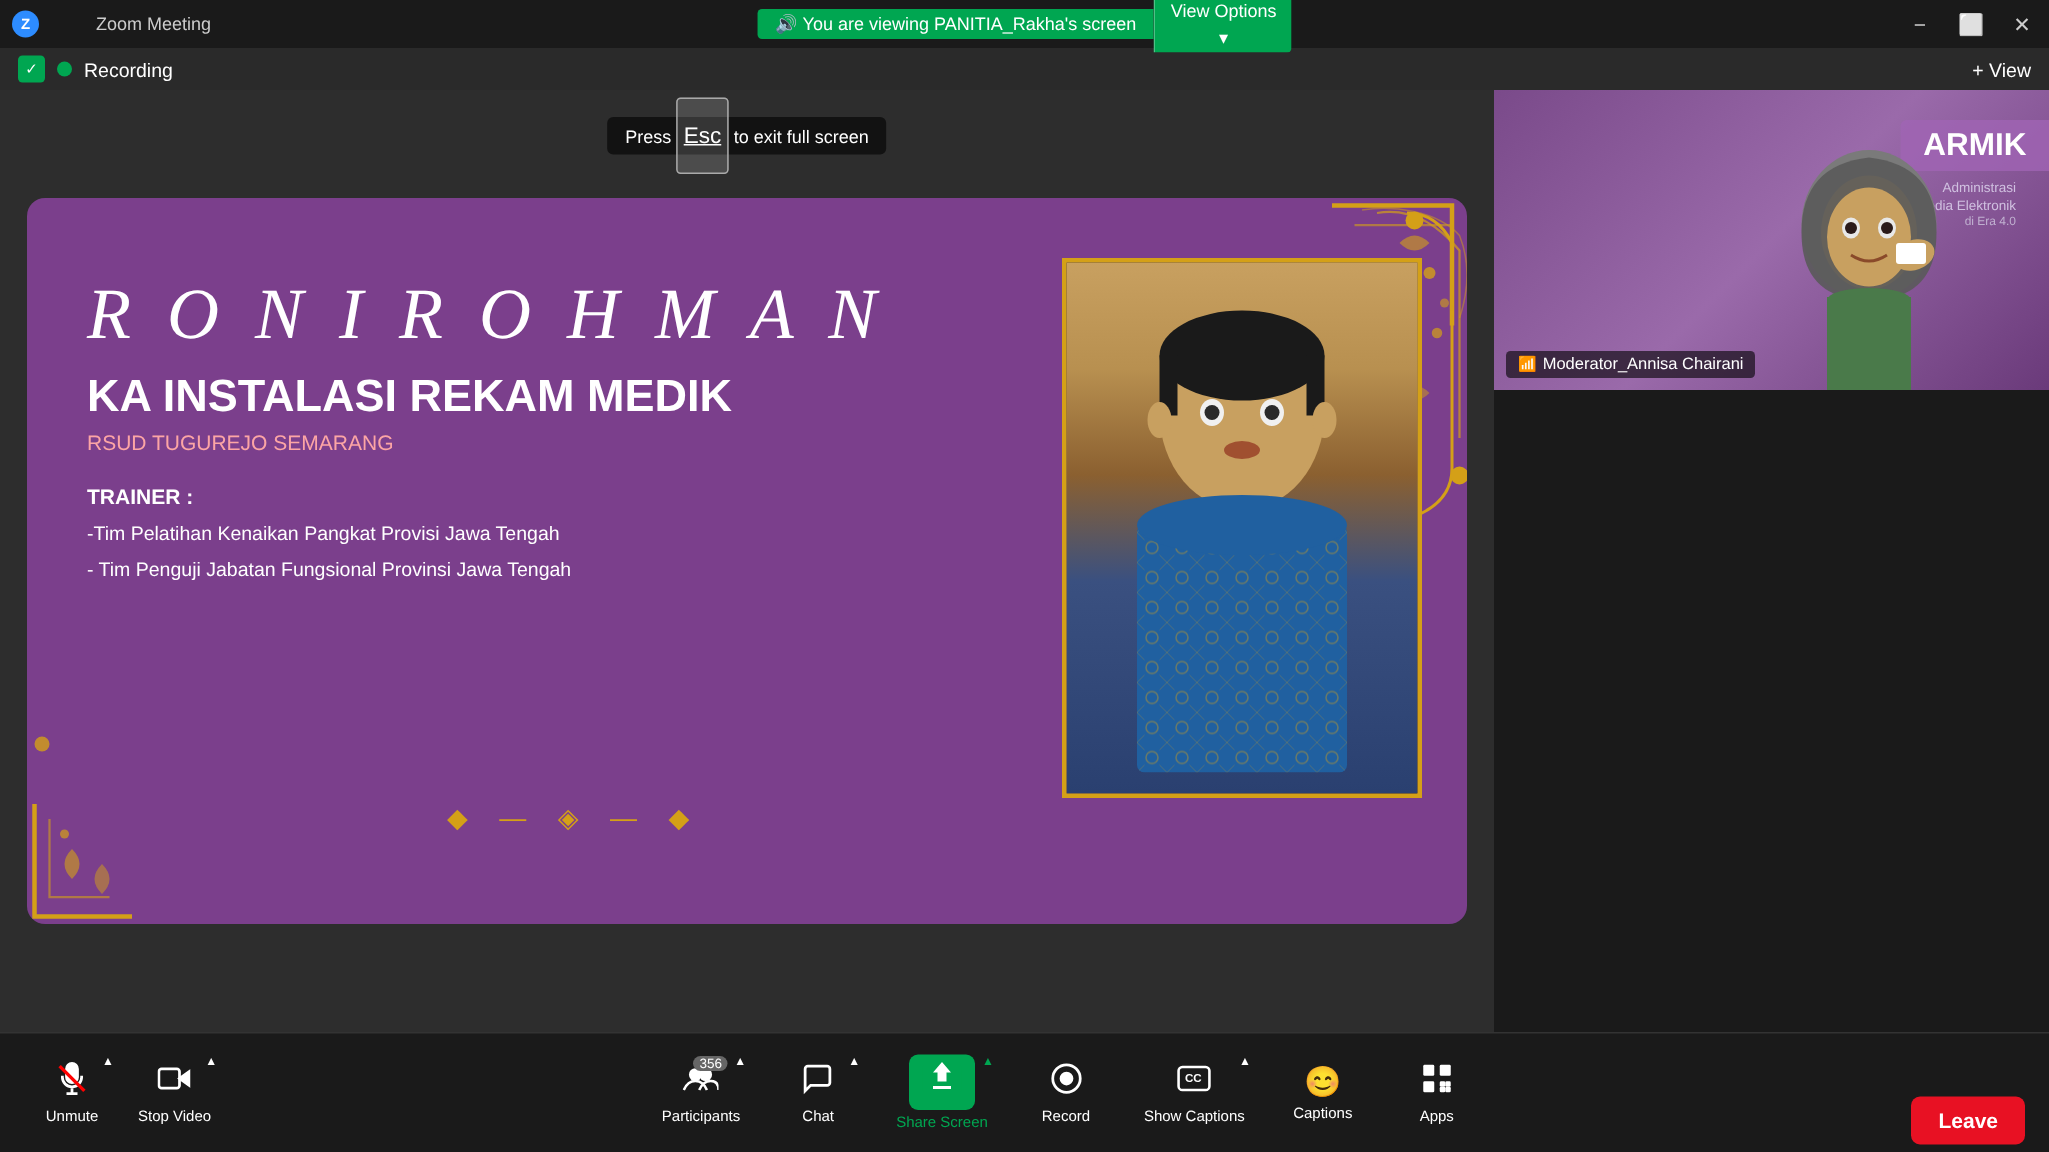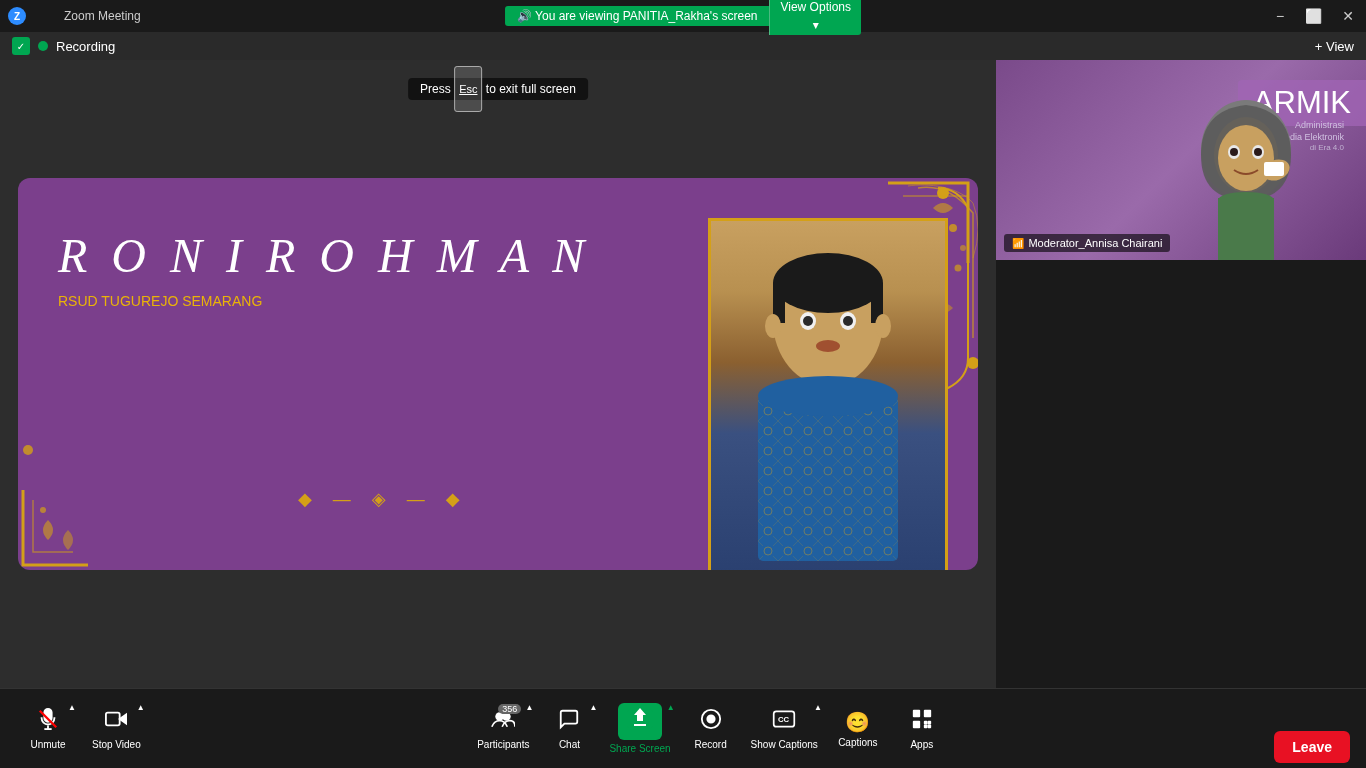--- a/index.html
+++ b/index.html
@@ -167,29 +167,29 @@
       color: white;
       font-size: 12px;
       padding: 4px 12px;
       border-radius: 4px;
       z-index: 10;
     }
     #esc-key {
       border: 1px solid #aaa;
       border-radius: 3px;
       padding: 16px 4px;
-      font-size: 11px;
+      font-size: 15px;
       background: rgba(255,255,255,0.15);
       text-decoration: underline;
     }
 
     
     #slide-container {
       width: 960px;
-      height: 392px;
+      height: 484px;
       background: #7b3f8c;
       border-radius: 12px;
       position: relative;
       overflow: hidden;
       display: flex;
     }
 
     
     #ornament-tr {
       position: absolute;
@@ -224,21 +224,21 @@
     }
     #position-title {
       font-size: 30px;
       color: white;
       font-weight: bold;
       margin-bottom: 4px;
       line-height: 1.2;
     }
     #hospital-name {
       font-size: 14px;
-      color: #eab308;
+      color: #fca5a5;
       margin-bottom: 16px;
     }
     #org-title {
       font-size: 30px;
       color: white;
       font-weight: bold;
       margin-bottom: 12px;
     }
     #trainer-section {
       font-size: 13px;
@@ -309,22 +309,22 @@
       height: 100%;
       background: linear-gradient(135deg, #7a4a8a 0%, #9a6aaa 50%, #6a3a7a 100%);
       position: relative;
     }
     #armik-text-bg {
       position: absolute;
       top: 20px;
       right: 0px;
       background: rgba(160, 100, 180, 0.8);
       color: white;
-      font-size: 31px;
-      font-weight: normal;
+      font-size: 21px;
+      font-weight: bold;
       padding: 5px 15px;
       border-radius: 4px 0 0 4px;
     }
     #armik-subtitle {
       position: absolute;
       top: 60px;
       right: 22px;
       color: #e0c0f0;
       font-size: 10px;
       text-align: right;
@@ -359,21 +359,21 @@
       border-top: 1px solid #333;
     }
     #toolbar-left {
       display: flex;
       align-items: center;
       gap: 4px;
     }
     #toolbar-center {
       display: flex;
       align-items: flex-end;
-      gap: 0;
+      gap: 12px;
       flex: 1;
       justify-content: center;
     }
     #toolbar-right {
       display: flex;
       align-items: center;
     }
 
     .toolbar-btn {
       display: flex;
@@ -497,21 +497,27 @@
         <path d="M70 125 L5 125 L5 50" stroke="#d4a017" stroke-width="3" fill="none"></path>
         <path d="M55 112 L15 112 L15 60" stroke="#d4a017" stroke-width="1.5" fill="none" opacity="0.6"></path>
         <circle cx="10" cy="10" r="5" fill="#d4a017" opacity="0.8"></circle>
         <path d="M30 100 Q20 90 30 80 Q40 90 30 100Z" fill="#d4a017" opacity="0.6"></path>
         <path d="M50 110 Q40 100 50 90 Q60 100 50 110Z" fill="#d4a017" opacity="0.5"></path>
         <circle cx="25" cy="70" r="3" fill="#d4a017" opacity="0.7"></circle>
       </svg>
 
       <div id="slide-text">
         <div id="presenter-name">R O N I   R O H M A N</div>
+        <div id="position-title">KA INSTALASI REKAM MEDIK</div>
         <div id="hospital-name">RSUD TUGUREJO SEMARANG</div>
+        <div id="trainer-section">
+          <div id="trainer-label">TRAINER :</div>
+          <div>-Tim Pelatihan Kenaikan Pangkat Provisi Jawa Tengah</div>
+          <div>- Tim Penguji Jabatan Fungsional Provinsi Jawa Tengah</div>
+        </div>
       </div>
 
       <div id="diamond-ornament">◆ — ◈ — ◆</div>
 
       <div id="photo-frame">
         <div id="photo-placeholder">
           <div id="person-face"></div>
 
           <svg style="position:absolute;top:20px;left:50%;transform:translateX(-50%);width:180px;height:320px;" viewBox="0 0 180 320">
 

